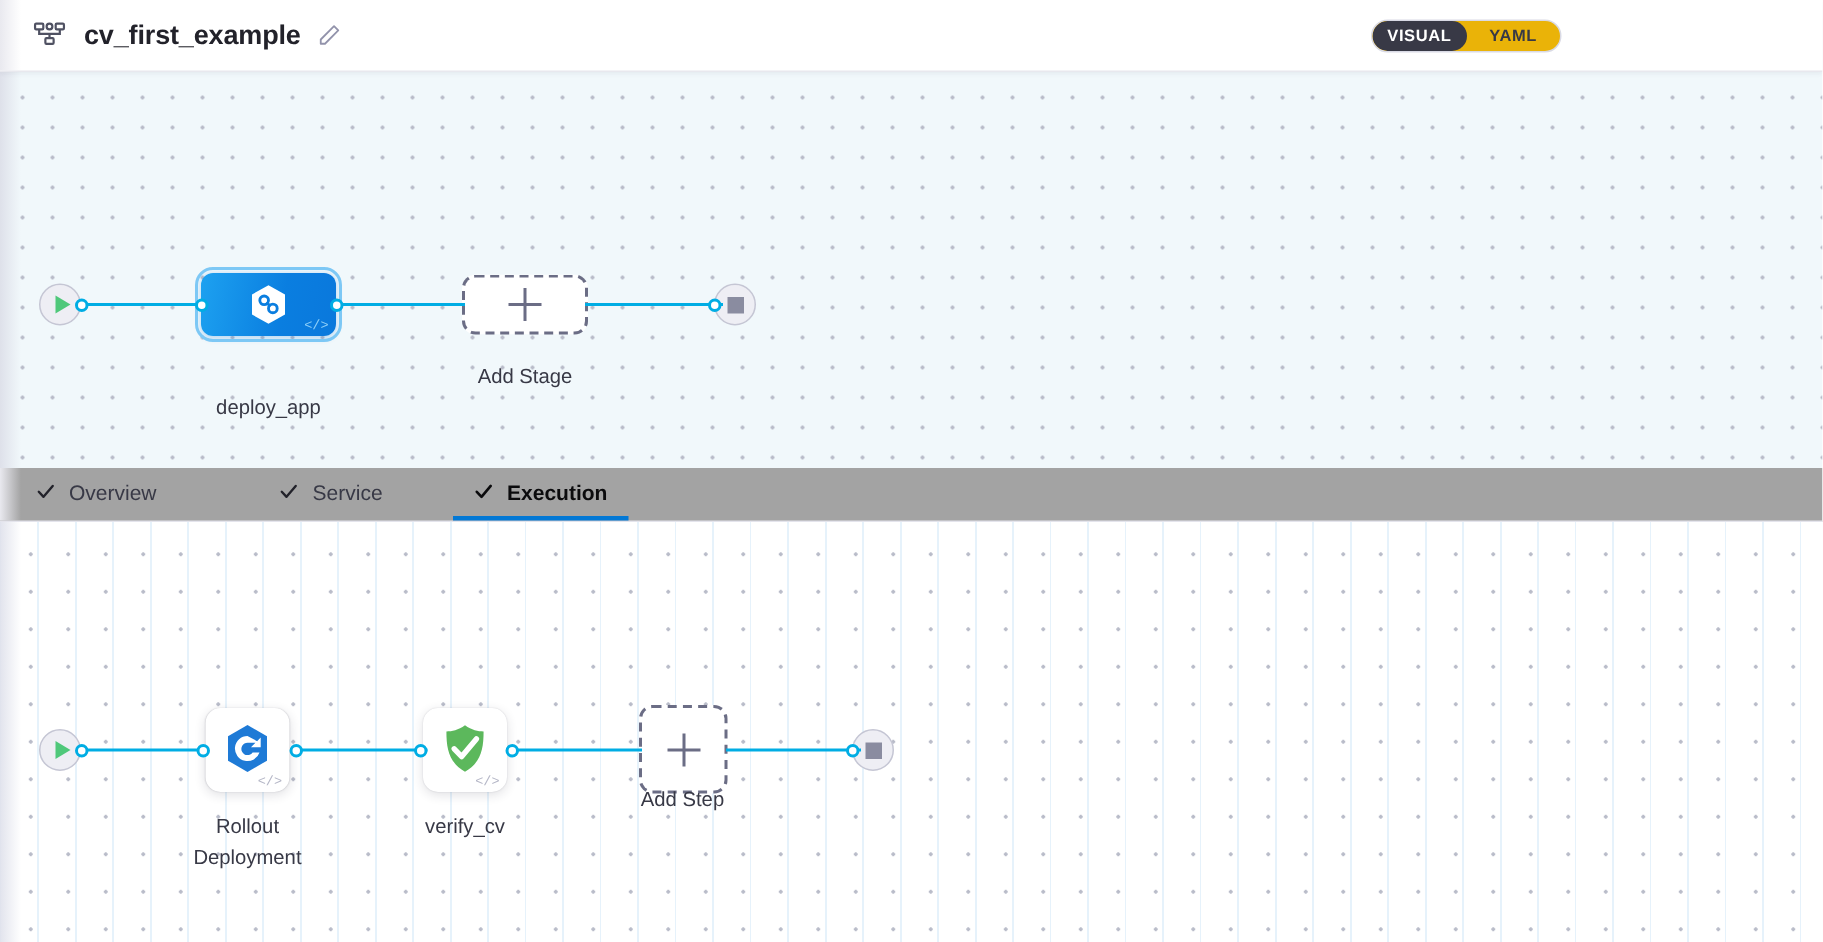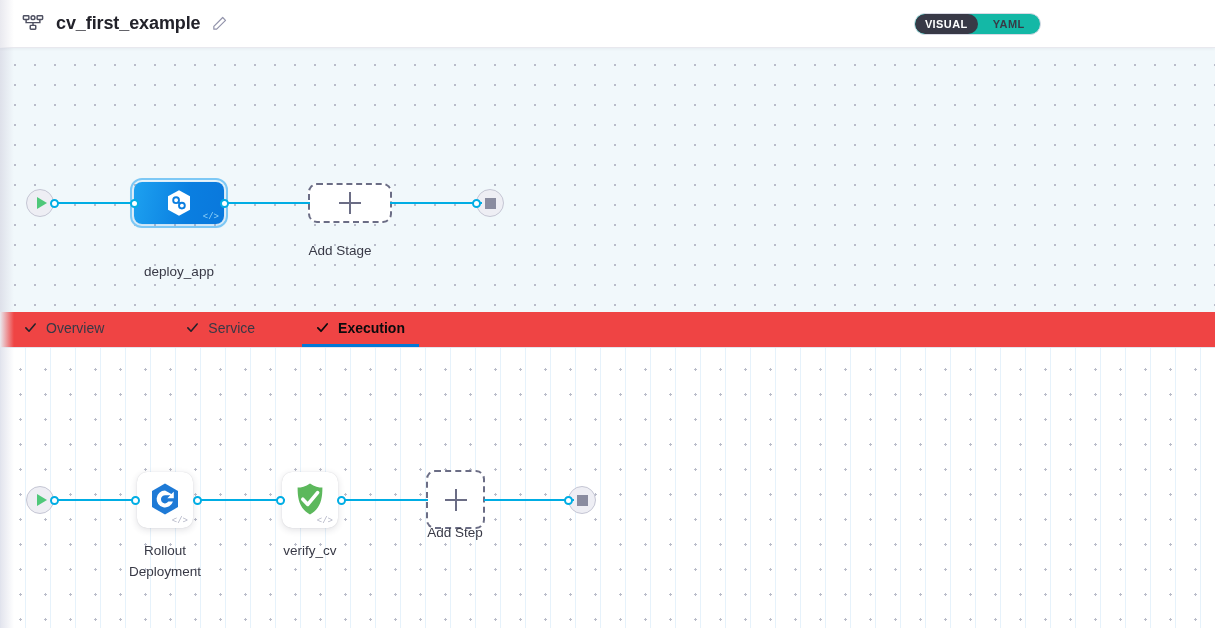--- a/index.html
+++ b/index.html
@@ -41,21 +41,21 @@
     margin-left: 10px; width: 18px; height: 18px;
     display: flex; align-items: center; justify-content: center;
     color: #9293ab; cursor: pointer;
   }
 
   
   .mode-toggle {
     position: absolute; right: 174px; top: 13px;
     height: 22px; width: 127px;
     border: 1px solid #d9dae5; border-radius: 11px;
-    background: #14b8a6;
+    background: #eab308;
     display: flex; align-items: center;
     overflow: hidden;
   }
   .mode-opt {
     flex: 1; height: 100%;
     display: flex; align-items: center; justify-content: center;
     font-size: 11px; font-weight: bold; letter-spacing: 0.4px;
     color: #383946; cursor: pointer;
     border-radius: 11px;
   }
@@ -75,21 +75,21 @@
     content: ""; position: absolute; left: 0; top: 0;
     width: 14px; height: 100%;
     background: linear-gradient(to right, rgba(220,222,232,0.9), rgba(241,248,251,0));
     pointer-events: none; z-index: 5;
   }
 
   
   .tabbar {
     position: absolute; left: 0; top: 312px;
     width: 1215px; height: 36px;
-    background: #ef4444;
+    background: #a3a3a3;
     border-bottom: 1px solid #e4e4ec;
     display: flex; align-items: flex-end;
     z-index: 15;
   }
   .tabbar::before {
     content: ""; position: absolute; left: 0; top: 0;
     width: 14px; height: 100%;
     background: linear-gradient(to right, #e9e9ef, rgba(255,255,255,0));
     pointer-events: none;
   }
@@ -269,21 +269,21 @@
         <span class="code-badge on-blue">&lt;/&gt;</span>
       </div>
     </div>
     <div class="port" style="left:130px; top:151px;"></div>
     <div class="port" style="left:220px; top:151px;"></div>
     <div class="caption" style="left:109px; top:194px; width:140px;margin-top:19px;">deploy_app</div>
 
     <div class="node add-node" style="left:308px; top:135px; width:84px; height:40px;">
       <span class="plus"></span>
     </div>
-    <div class="caption" style="left:270px; top:192px; width:140px;">Add Stage</div>
+    <div class="caption" style="left:280px; top:192px; width:140px;">Add Stage</div>
 
     <div class="node" style="left:476px; top:141px;">
       <div class="terminal">
         <div class="stop-sq"></div>
       </div>
     </div>
     <div class="port" style="left:472px; top:151px;"></div>
   </div>
 
   <div class="tabbar">

